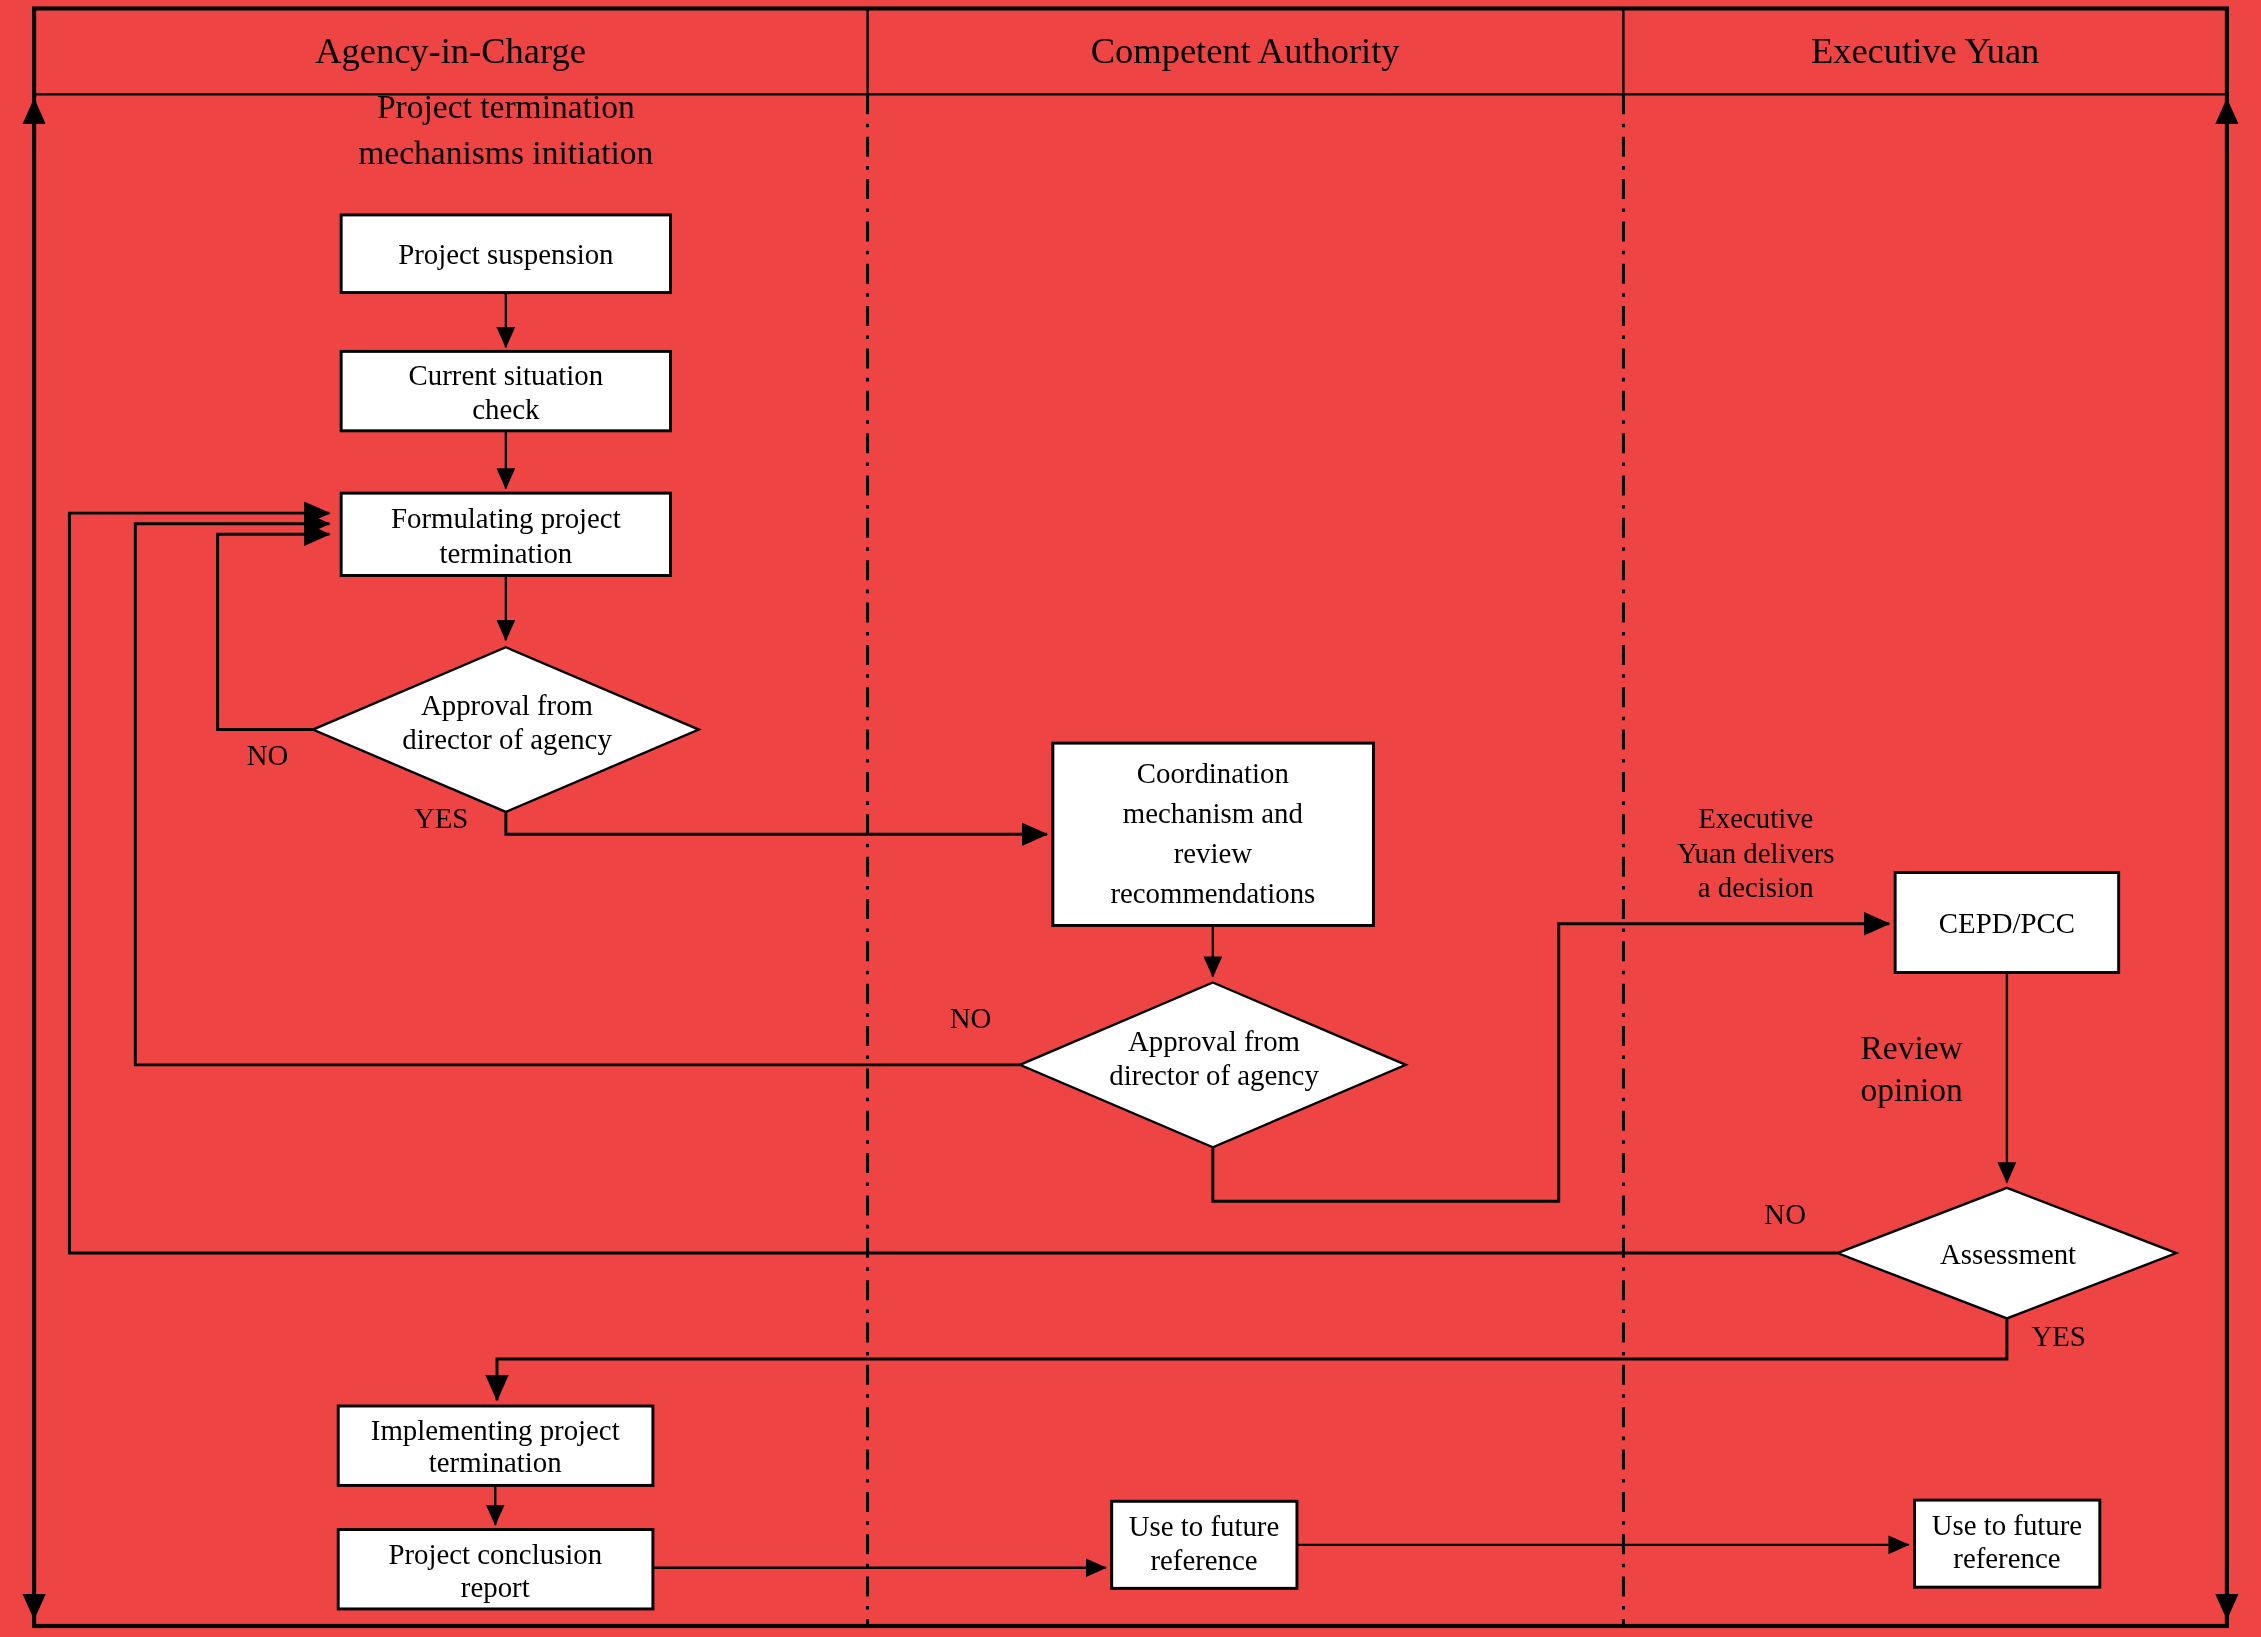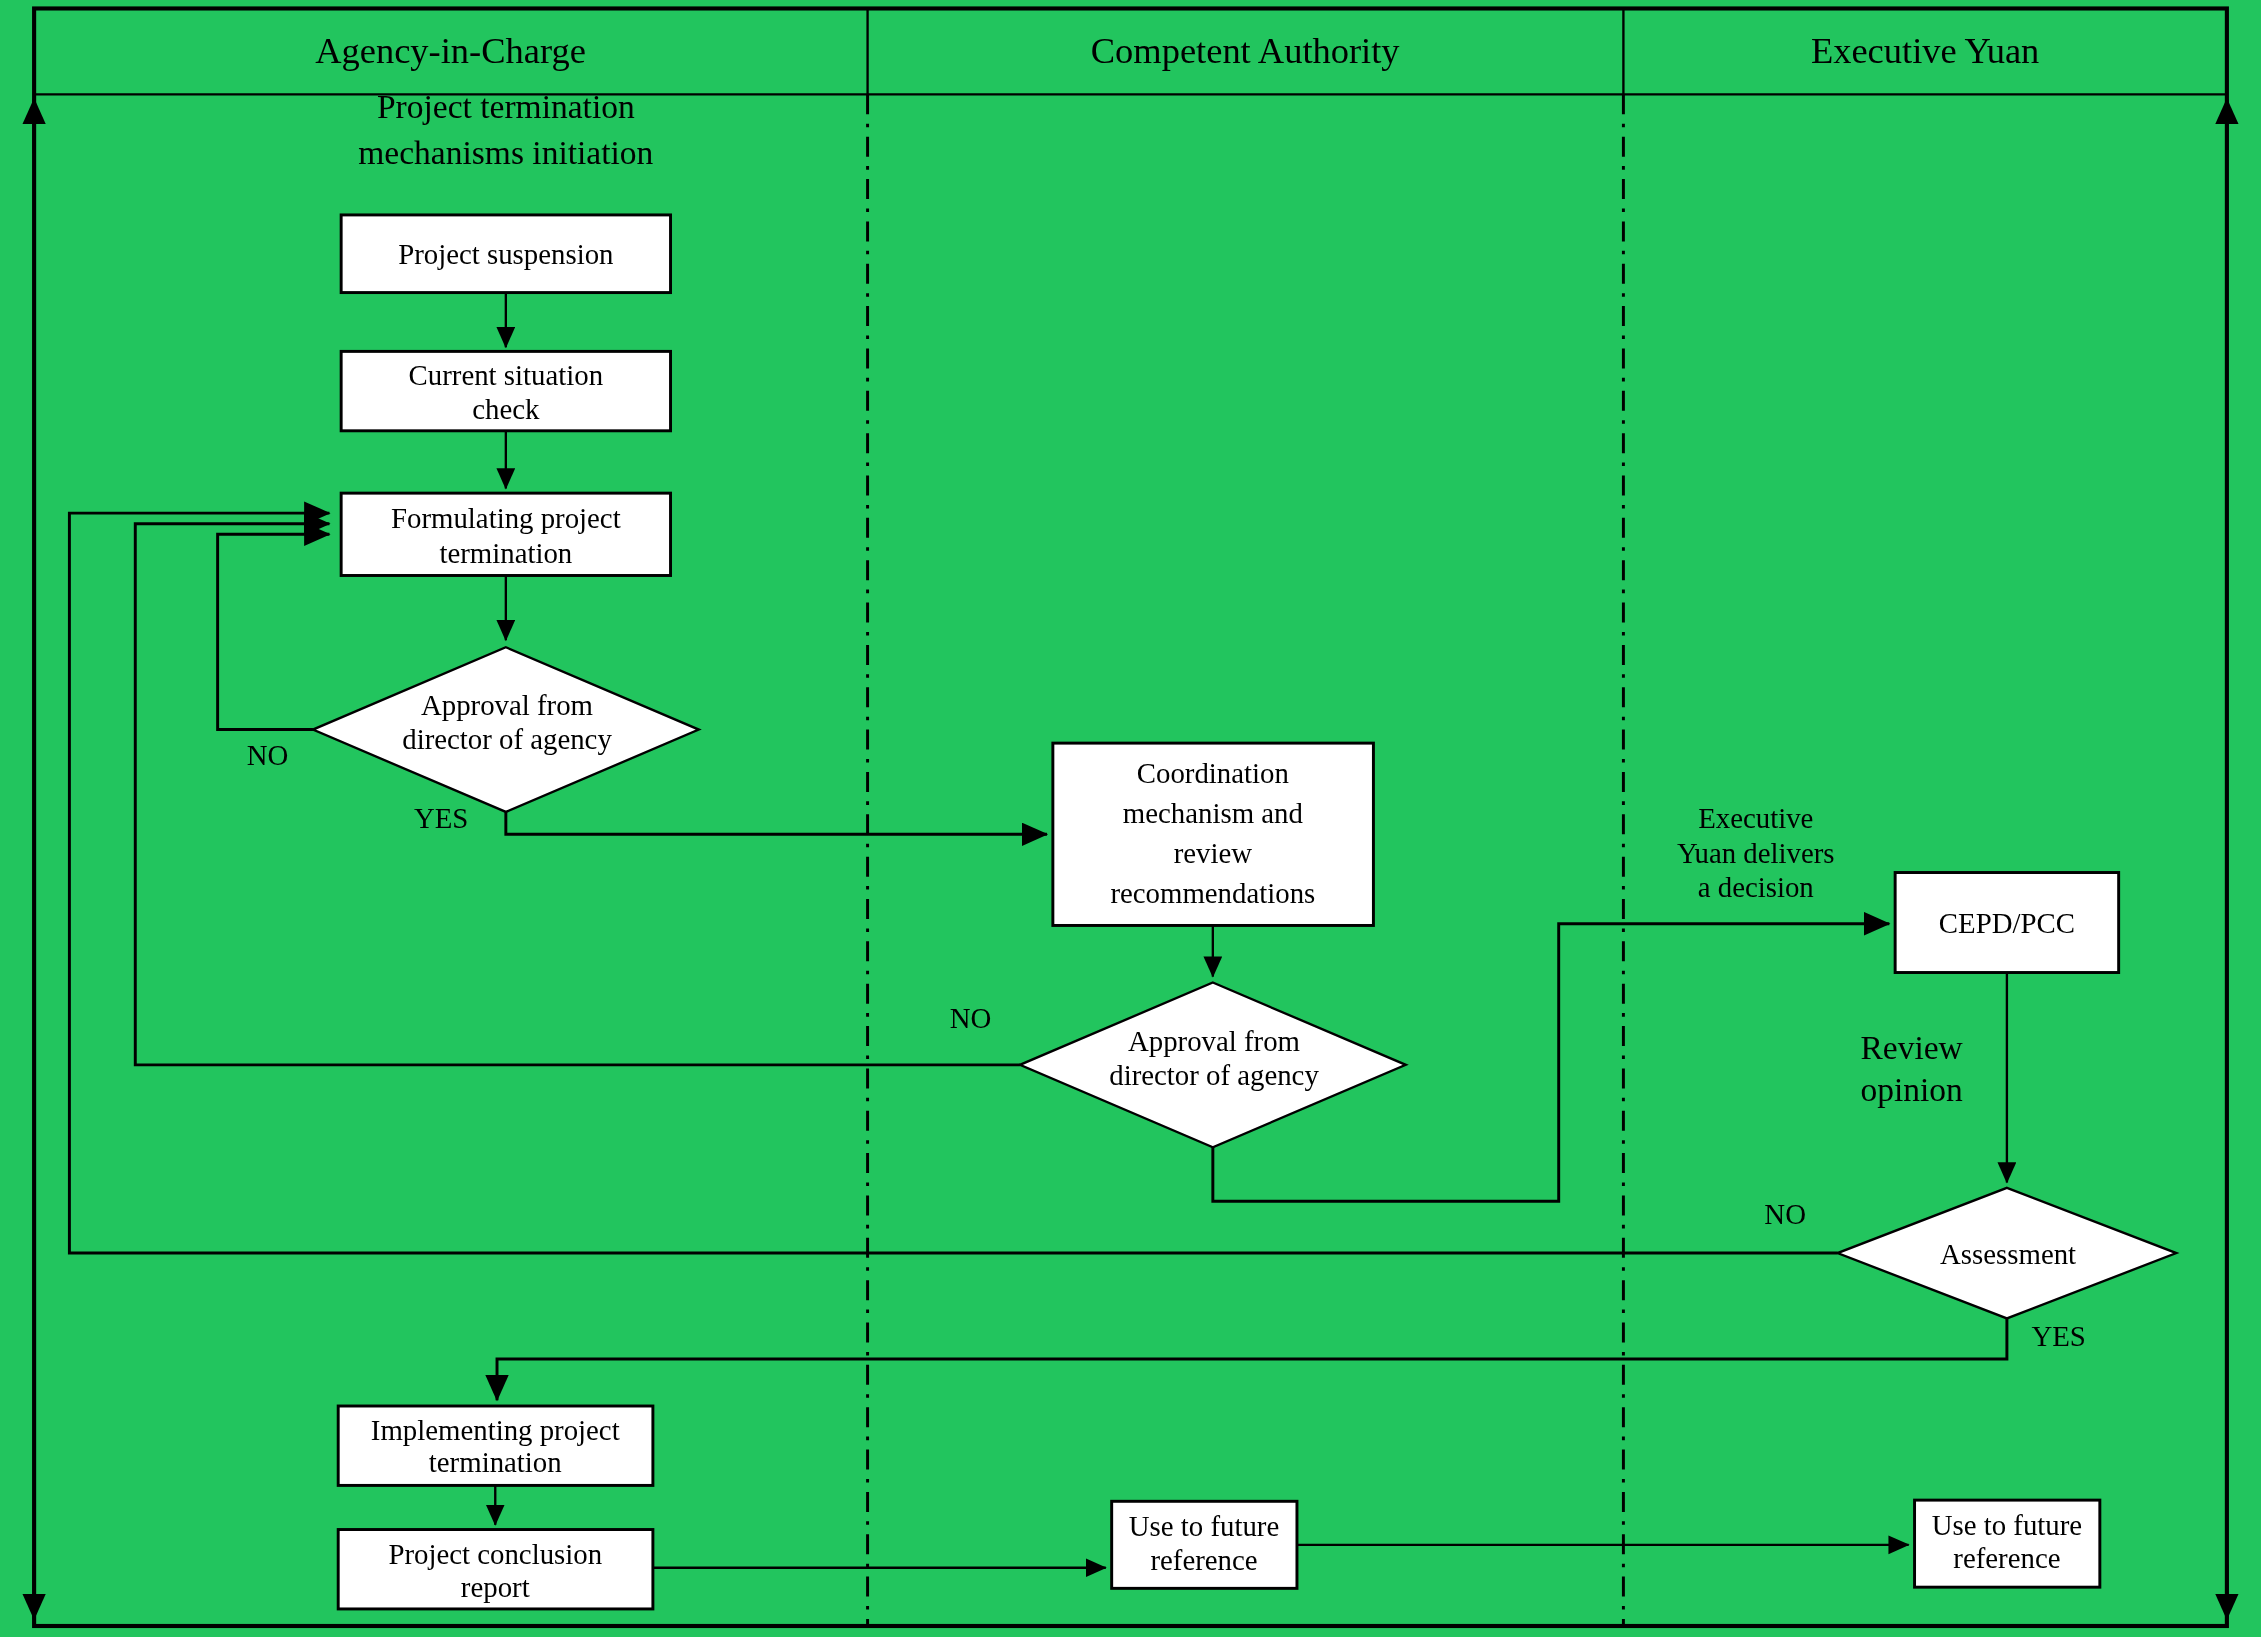--- a/index.html
+++ b/index.html
@@ -1,17 +1,17 @@
 <!DOCTYPE html>
 <html style="font-size:9.4px"><head>
 <meta charset="utf-8">
 <style>
   html,body{margin:0;padding:0;background:#ffffff;}
   body{font-family:"Liberation Serif", serif;}
-  #page{position:relative;width:2261px;height:1638px;background:#22c55e;overflow:hidden;}
+  #page{position:relative;width:2261px;height:1638px;background:#ef4444;overflow:hidden;}
   svg{position:absolute;left:0;top:0;width:2261px;height:1638px;}
   .lane-title{font-family:"Liberation Serif", serif;font-size:62px;fill:#000;text-anchor:middle;dominant-baseline:middle;}
   .node-text{font-family:"Liberation Serif", serif;font-size:49px;fill:#000;text-anchor:middle;}
   .free-text{font-family:"Liberation Serif", serif;font-size:49px;fill:#000;text-anchor:middle;}
   .big-text{font-family:"Liberation Serif", serif;font-size:57px;fill:#000;text-anchor:middle;}
   .edge-label{font-family:"Liberation Serif", serif;font-size:49px;fill:#000;text-anchor:middle;}
   .bx{fill:#ffffff;stroke:#000000;stroke-width:5;}
   .dia{fill:#ffffff;stroke:#000000;stroke-width:4;}
   .ln{stroke:#000000;stroke-width:5;fill:none;}
   .ln-thin{stroke:#000000;stroke-width:4;fill:none;}

